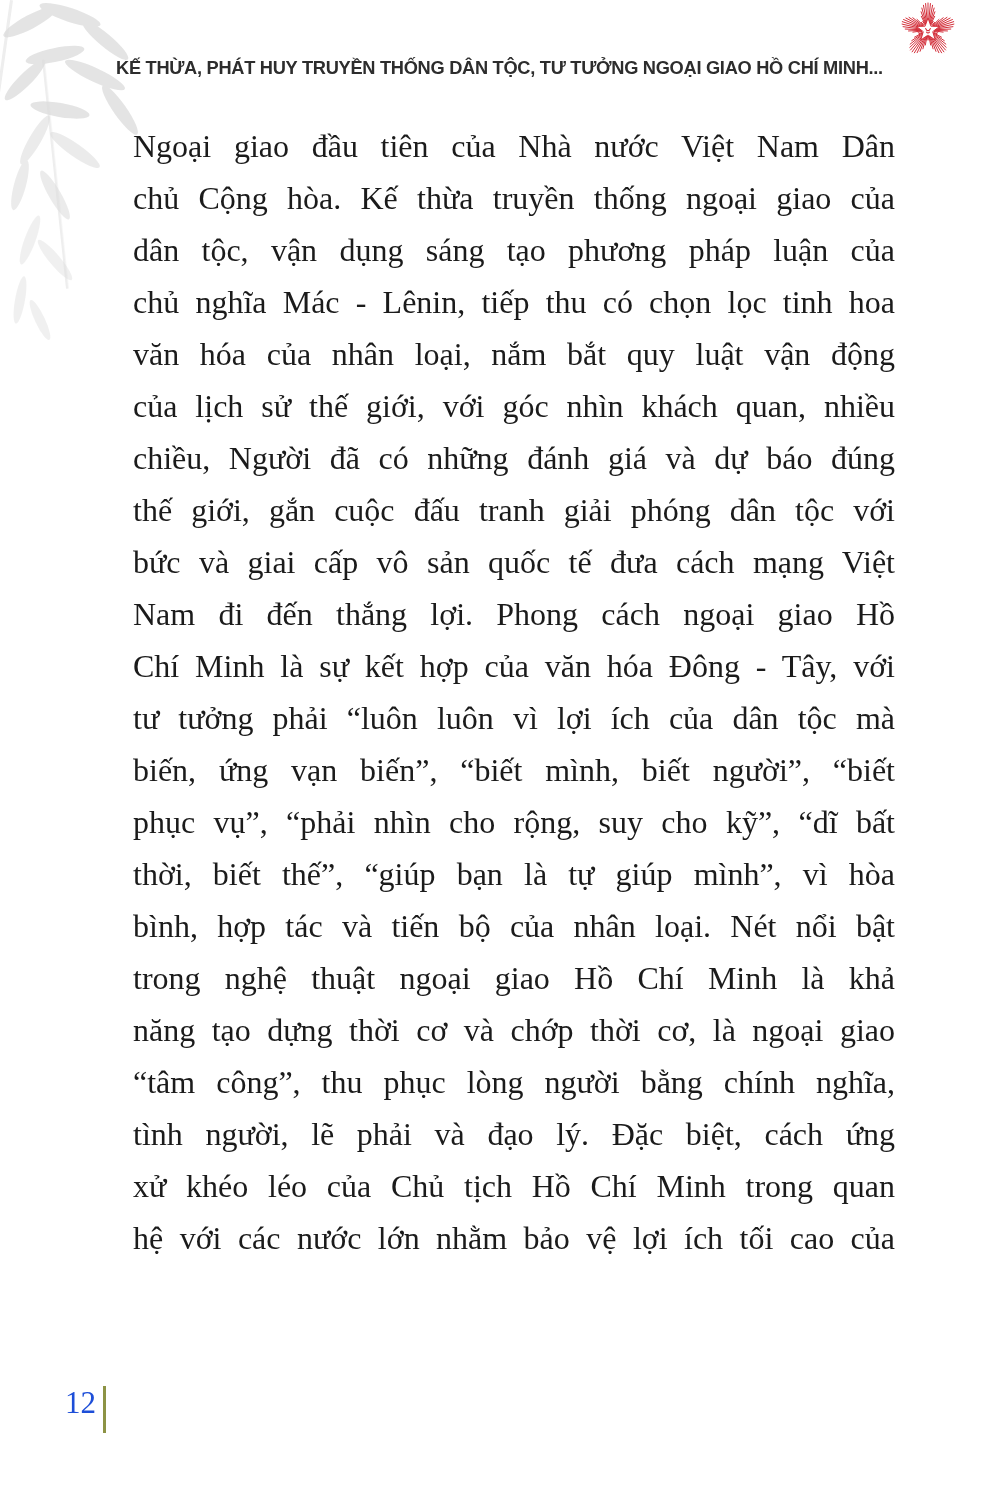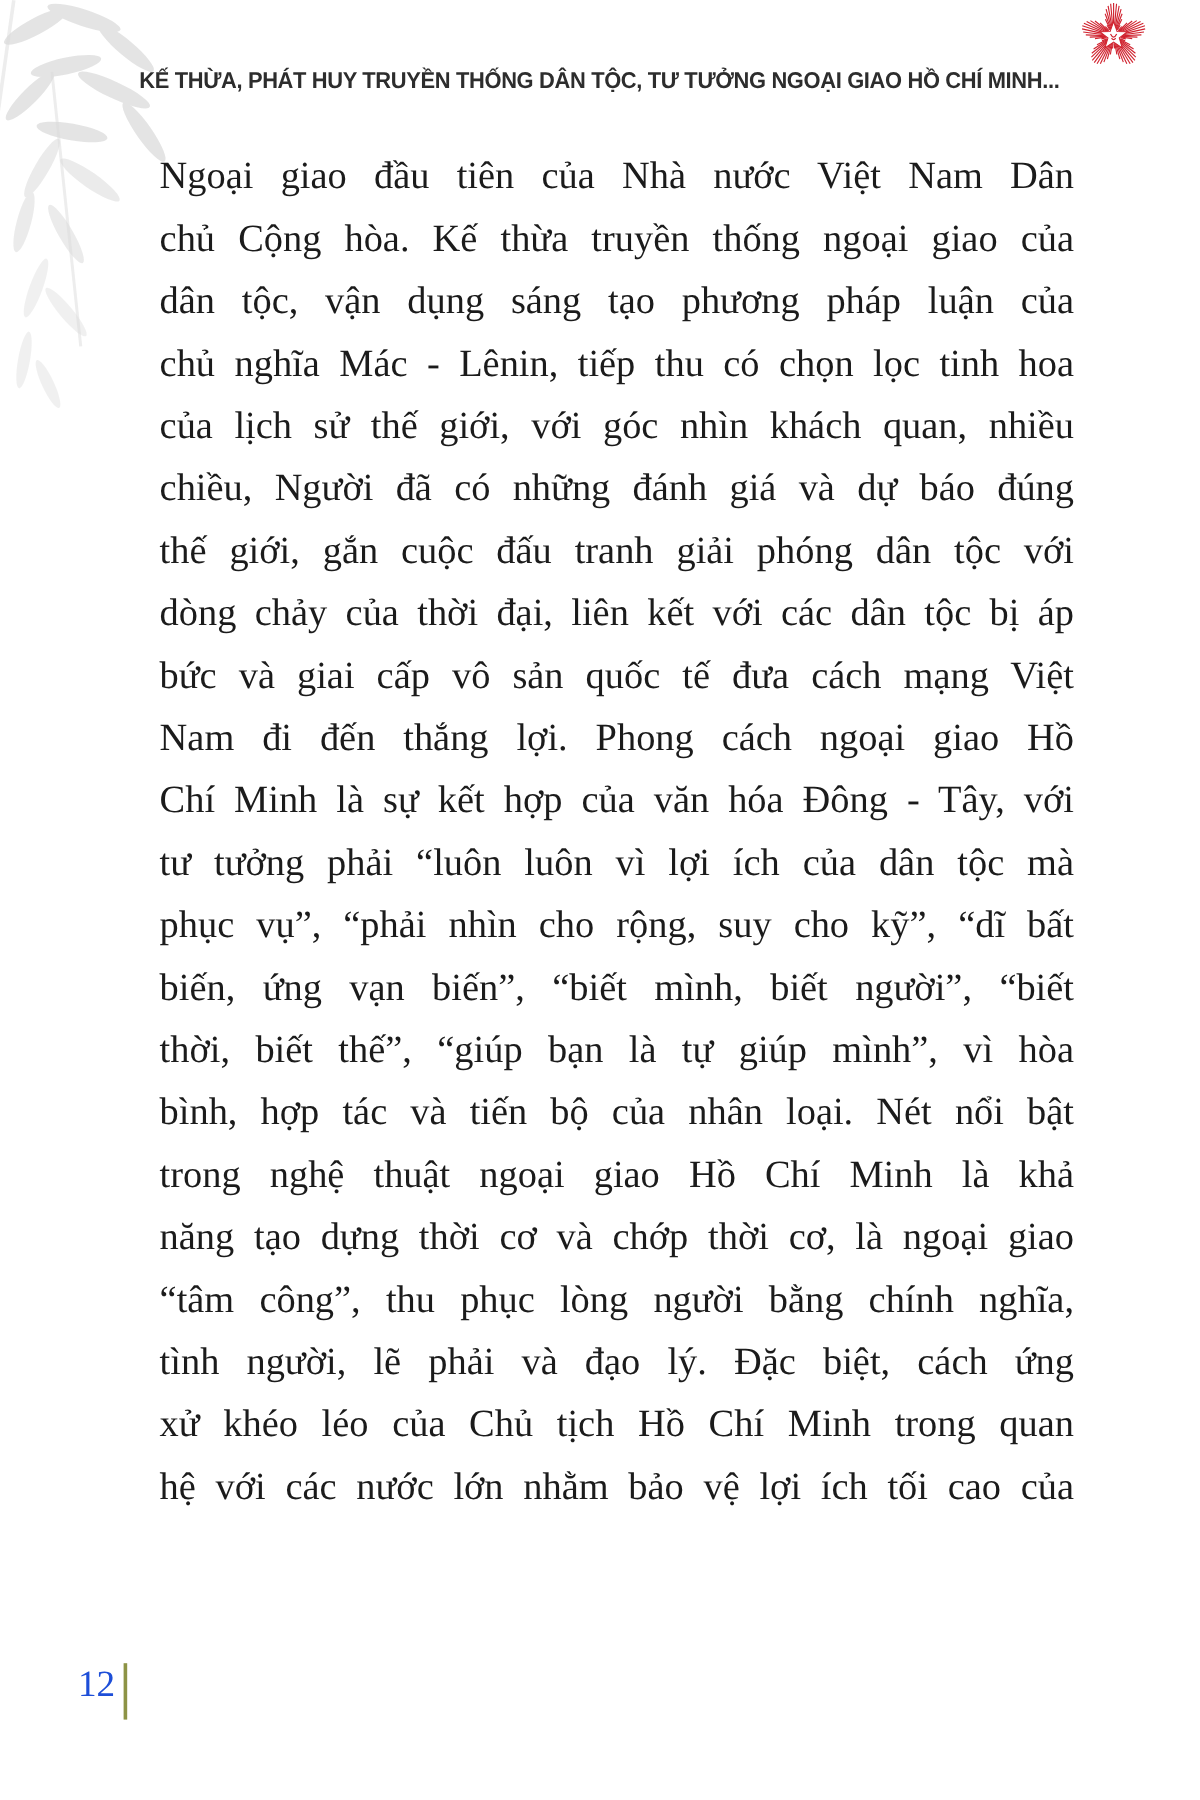--- a/index.html
+++ b/index.html
@@ -181,30 +181,30 @@
       <path id="emblem-star" fill="#ffffff" stroke="#d0222e" stroke-width="1" d="M42 28 L45.4 37.6 L55.5 37.8 L47.5 43.9 L50.4 53.6 L42 47.9 L33.6 53.6 L36.5 43.9 L28.5 37.8 L38.6 37.6 Z"></path>
       <path fill="none" stroke="#d0222e" stroke-width="1.2" d="M39 40 q3 6 6 0 M40 44 q2 3 4 0"></path>
     </svg>
   </span>
 
   <div class="body-text">
       <div class="line">Ngoại giao đầu tiên của Nhà nước Việt Nam Dân</div>
       <div class="line">chủ Cộng hòa. Kế thừa truyền thống ngoại giao của</div>
       <div class="line">dân tộc, vận dụng sáng tạo phương pháp luận của</div>
       <div class="line">chủ nghĩa Mác - Lênin, tiếp thu có chọn lọc tinh hoa</div>
+      <div class="line">văn hóa của nhân loại, nắm bắt quy luật vận động</div>
       <div class="line">của lịch sử thế giới, với góc nhìn khách quan, nhiều</div>
       <div class="line">chiều, Người đã có những đánh giá và dự báo đúng</div>
       <div class="line">thế giới, gắn cuộc đấu tranh giải phóng dân tộc với</div>
-      <div class="line">dòng chảy của thời đại, liên kết với các dân tộc bị áp</div>
       <div class="line">bức và giai cấp vô sản quốc tế đưa cách mạng Việt</div>
       <div class="line">Nam đi đến thắng lợi. Phong cách ngoại giao Hồ</div>
       <div class="line">Chí Minh là sự kết hợp của văn hóa Đông - Tây, với</div>
       <div class="line">tư tưởng phải “luôn luôn vì lợi ích của dân tộc mà</div>
+      <div class="line">biến, ứng vạn biến”, “biết mình, biết người”, “biết</div>
       <div class="line">phục vụ”, “phải nhìn cho rộng, suy cho kỹ”, “dĩ bất</div>
-      <div class="line">biến, ứng vạn biến”, “biết mình, biết người”, “biết</div>
       <div class="line">thời, biết thế”, “giúp bạn là tự giúp mình”, vì hòa</div>
       <div class="line">bình, hợp tác và tiến bộ của nhân loại. Nét nổi bật</div>
       <div class="line">trong nghệ thuật ngoại giao Hồ Chí Minh là khả</div>
       <div class="line">năng tạo dựng thời cơ và chớp thời cơ, là ngoại giao</div>
       <div class="line">“tâm công”, thu phục lòng người bằng chính nghĩa,</div>
       <div class="line">tình người, lẽ phải và đạo lý. Đặc biệt, cách ứng</div>
       <div class="line">xử khéo léo của Chủ tịch Hồ Chí Minh trong quan</div>
       <div class="line">hệ với các nước lớn nhằm bảo vệ lợi ích tối cao của</div>
     </div>
 

